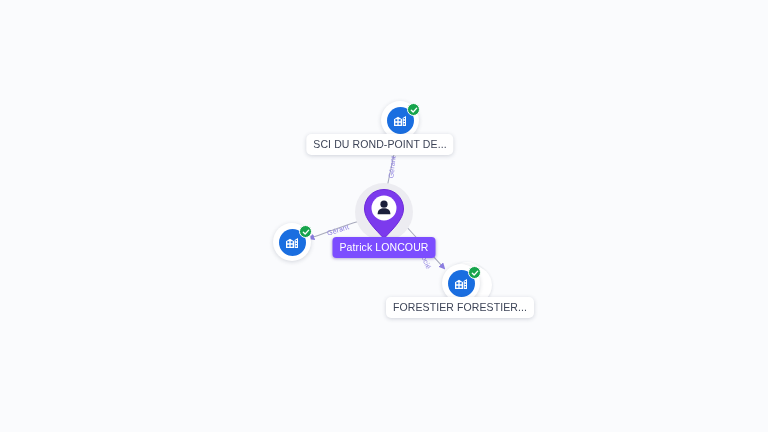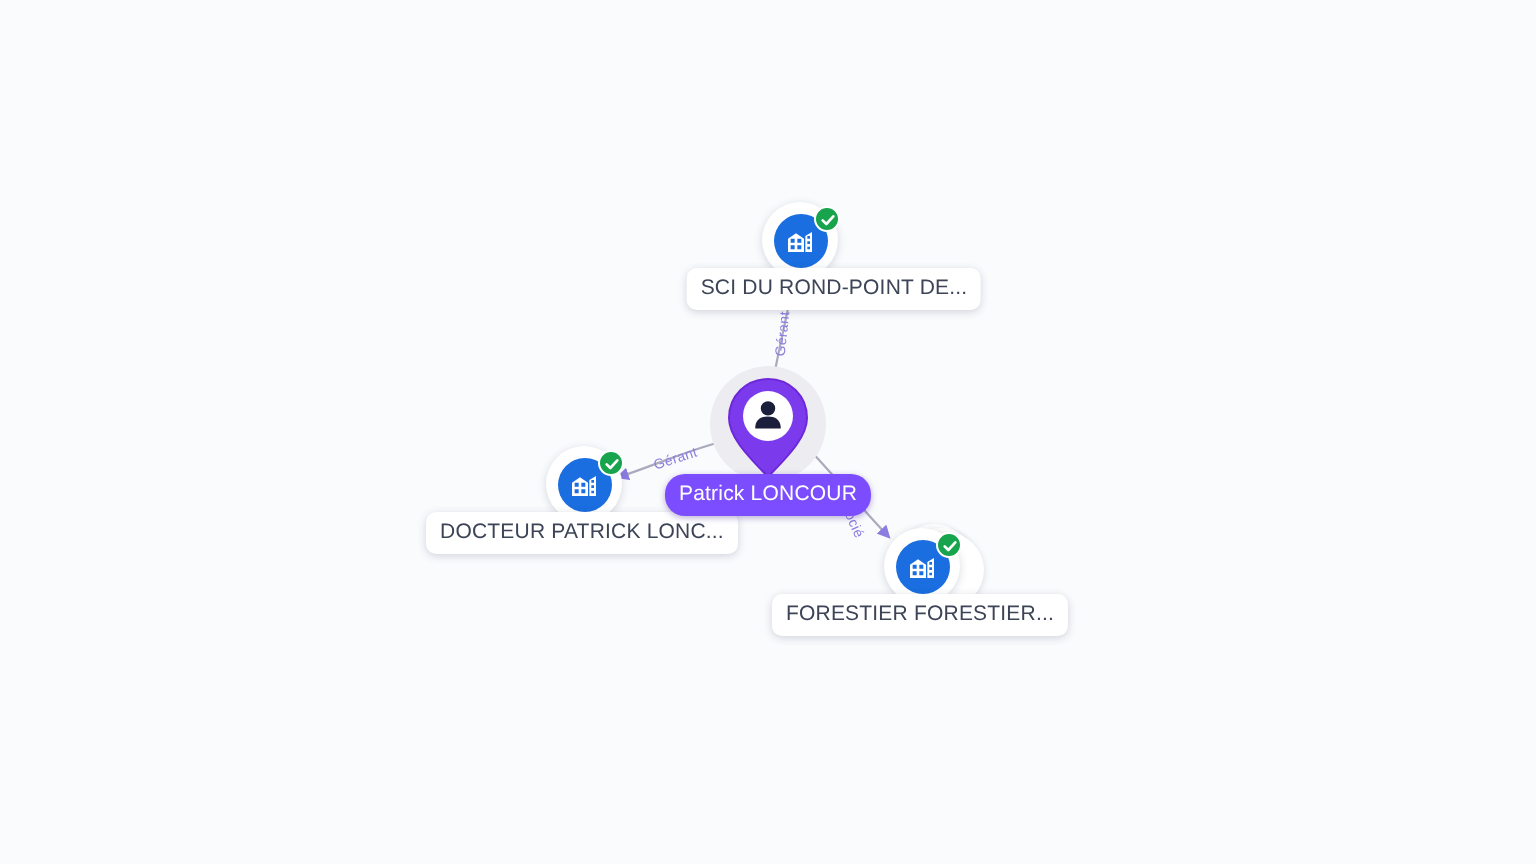--- a/index.html
+++ b/index.html
@@ -145,38 +145,37 @@
           <path d="M16 21V9l5-3v15h-5zm1.5-2h2v-2h-2v2zm0-4h2v-2h-2v2zm0-4h2V9h-2v2z"></path>
         </svg>
       </div>
     </div>
     <div class="badge">
       <svg width="8" height="8" viewBox="0 0 24 24" fill="none" stroke="#ffffff" stroke-width="4" stroke-linecap="round" stroke-linejoin="round">
         <path d="M4 12.5 L9.5 18 L20 6.5"></path>
       </svg>
     </div>
   </div>
-  <div class="label" style="left:417px; top:134px;">SCI DU ROND-POINT DE...</div>
+  <div class="label" style="left:380px; top:134px;">SCI DU ROND-POINT DE...</div>
 
   <div class="node" style="left:292px; top:242px;">
     <div class="company-disc">
       <div class="company-inner">
         <svg width="16" height="16" viewBox="0 0 24 24" fill="#ffffff">
           <path d="M3 21V11l6-4 6 4v10H3zm2-2h3v-3H5v3zm5 0h3v-3h-3v3zM5 14h3v-3H5v3zm5 0h3v-3h-3v3z"></path>
           <path d="M16 21V9l5-3v15h-5zm1.5-2h2v-2h-2v2zm0-4h2v-2h-2v2zm0-4h2V9h-2v2z"></path>
         </svg>
       </div>
     </div>
     <div class="badge">
       <svg width="8" height="8" viewBox="0 0 24 24" fill="none" stroke="#ffffff" stroke-width="4" stroke-linecap="round" stroke-linejoin="round">
         <path d="M4 12.5 L9.5 18 L20 6.5"></path>
       </svg>
     </div>
   </div>
-  <div class="label" style="left:291px; top:256px;">DOCTEUR PATRICK LONC...</div>
 
   <div class="node" style="left:461px; top:283px;">
     <div class="stack s1"></div>
     <div class="stack s2"></div>
     <div class="stack s3"></div>
     <div class="company-disc">
       <div class="company-inner">
         <svg width="16" height="16" viewBox="0 0 24 24" fill="#ffffff">
           <path d="M3 21V11l6-4 6 4v10H3zm2-2h3v-3H5v3zm5 0h3v-3h-3v3zM5 14h3v-3H5v3zm5 0h3v-3h-3v3z"></path>
           <path d="M16 21V9l5-3v15h-5zm1.5-2h2v-2h-2v2zm0-4h2v-2h-2v2zm0-4h2V9h-2v2z"></path>
@@ -197,15 +196,15 @@
       <svg width="42" height="52" viewBox="0 0 42 52">
         <path d="M21 1.5 C10 1.5 1.5 10 1.5 21 C1.5 31 12 41 21 50.5 C30 41 40.5 31 40.5 21 C40.5 10 32 1.5 21 1.5 Z" fill="#7c3aed" stroke="#6d28d9" stroke-width="1"></path>
         <circle cx="21" cy="20" r="12.5" fill="#ffffff"></circle>
         <g transform="translate(21,20)">
           <circle cx="0" cy="-3.8" r="3.6" fill="#1b1f3b"></circle>
           <path d="M-6.4,6.2 C-6.4,1.6 -3.4,0.2 0,0.2 C3.4,0.2 6.4,1.6 6.4,6.2 Z" fill="#1b1f3b"></path>
         </g>
       </svg>
     </div>
   </div>
-  <div class="label person" style="left:384px; top:237px;border-radius:10px;">Patrick LONCOUR</div>
+  <div class="label person" style="left:384px; top:237px;">Patrick LONCOUR</div>
 
 </div>
 
 </body></html>

